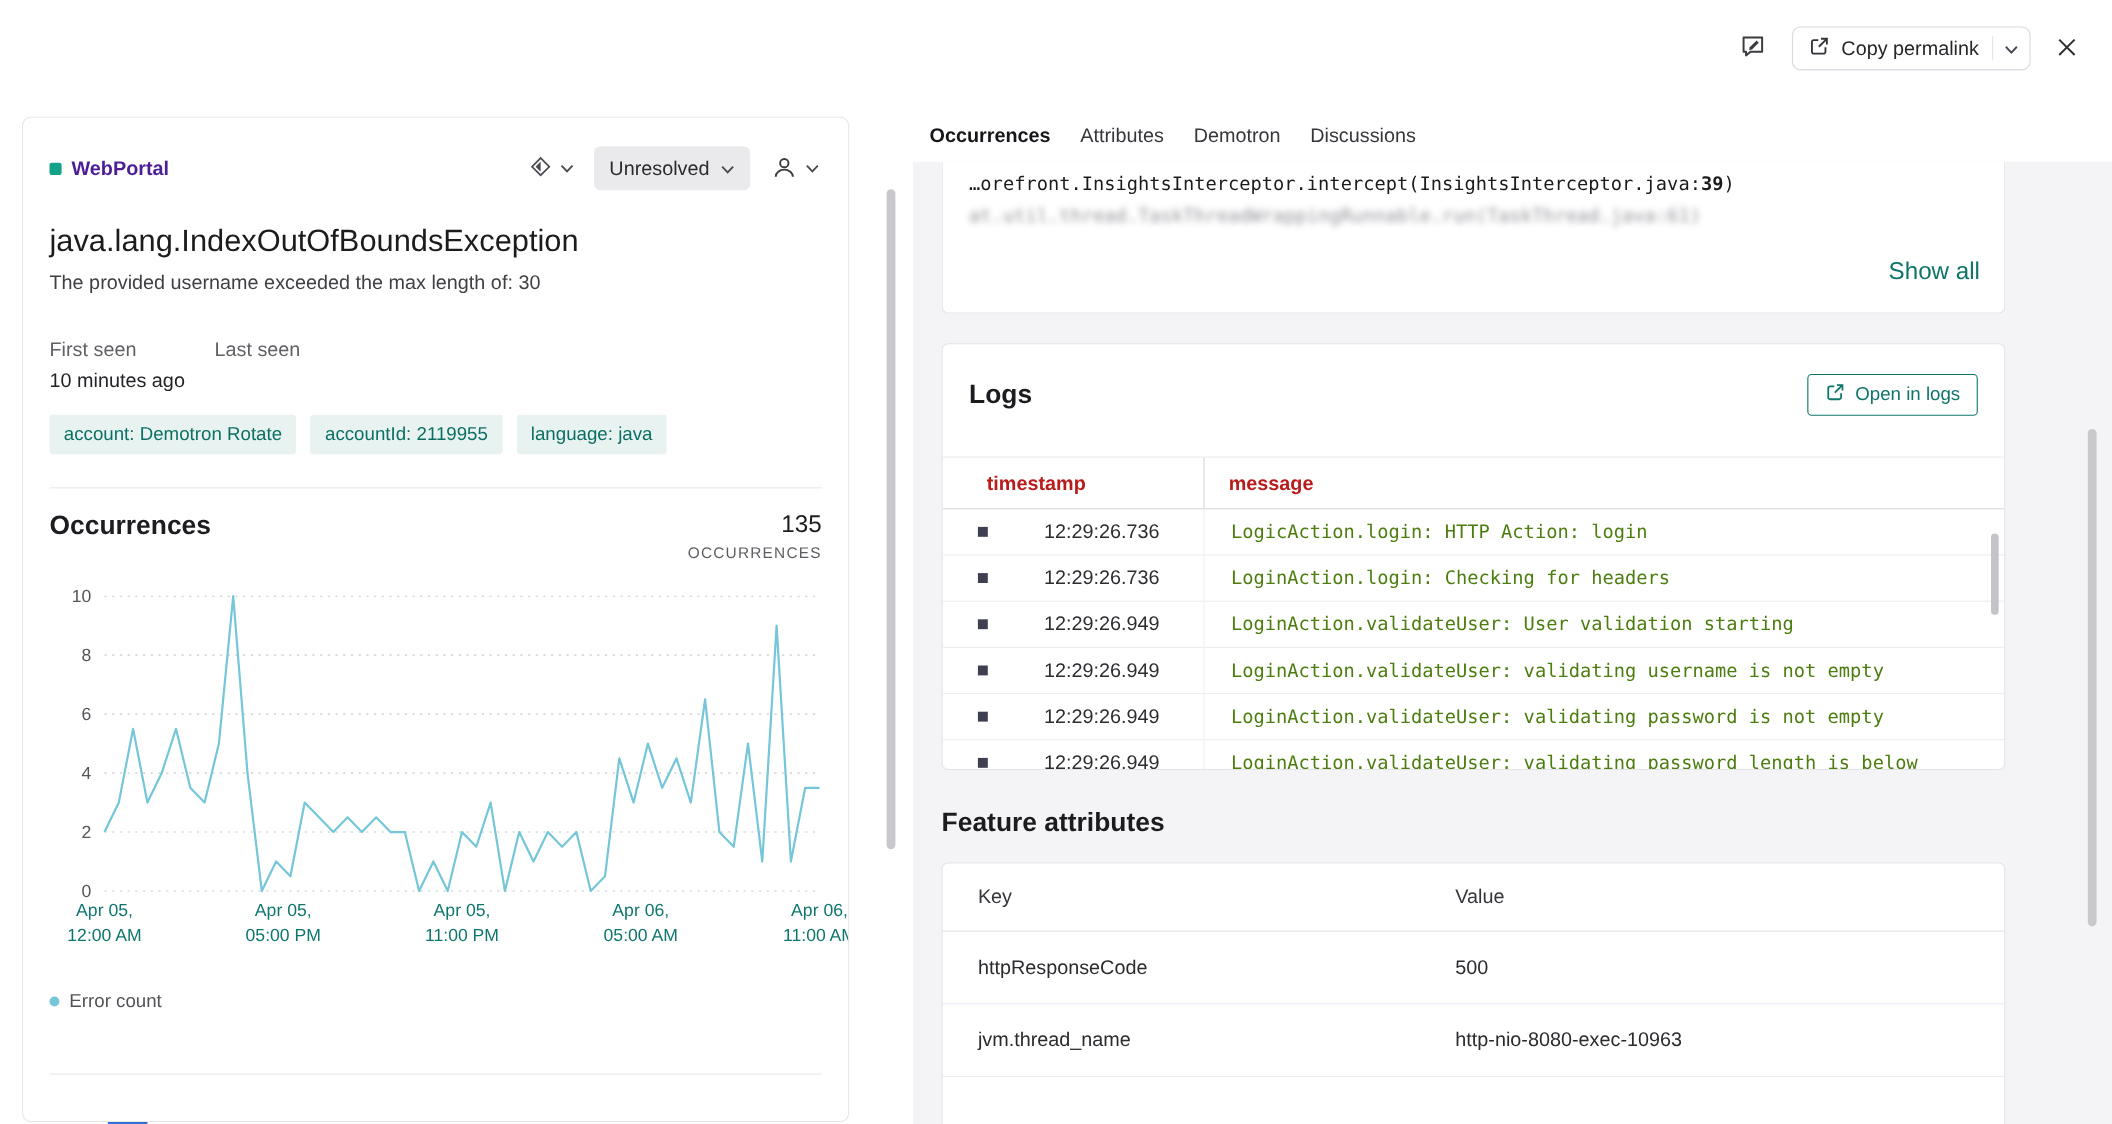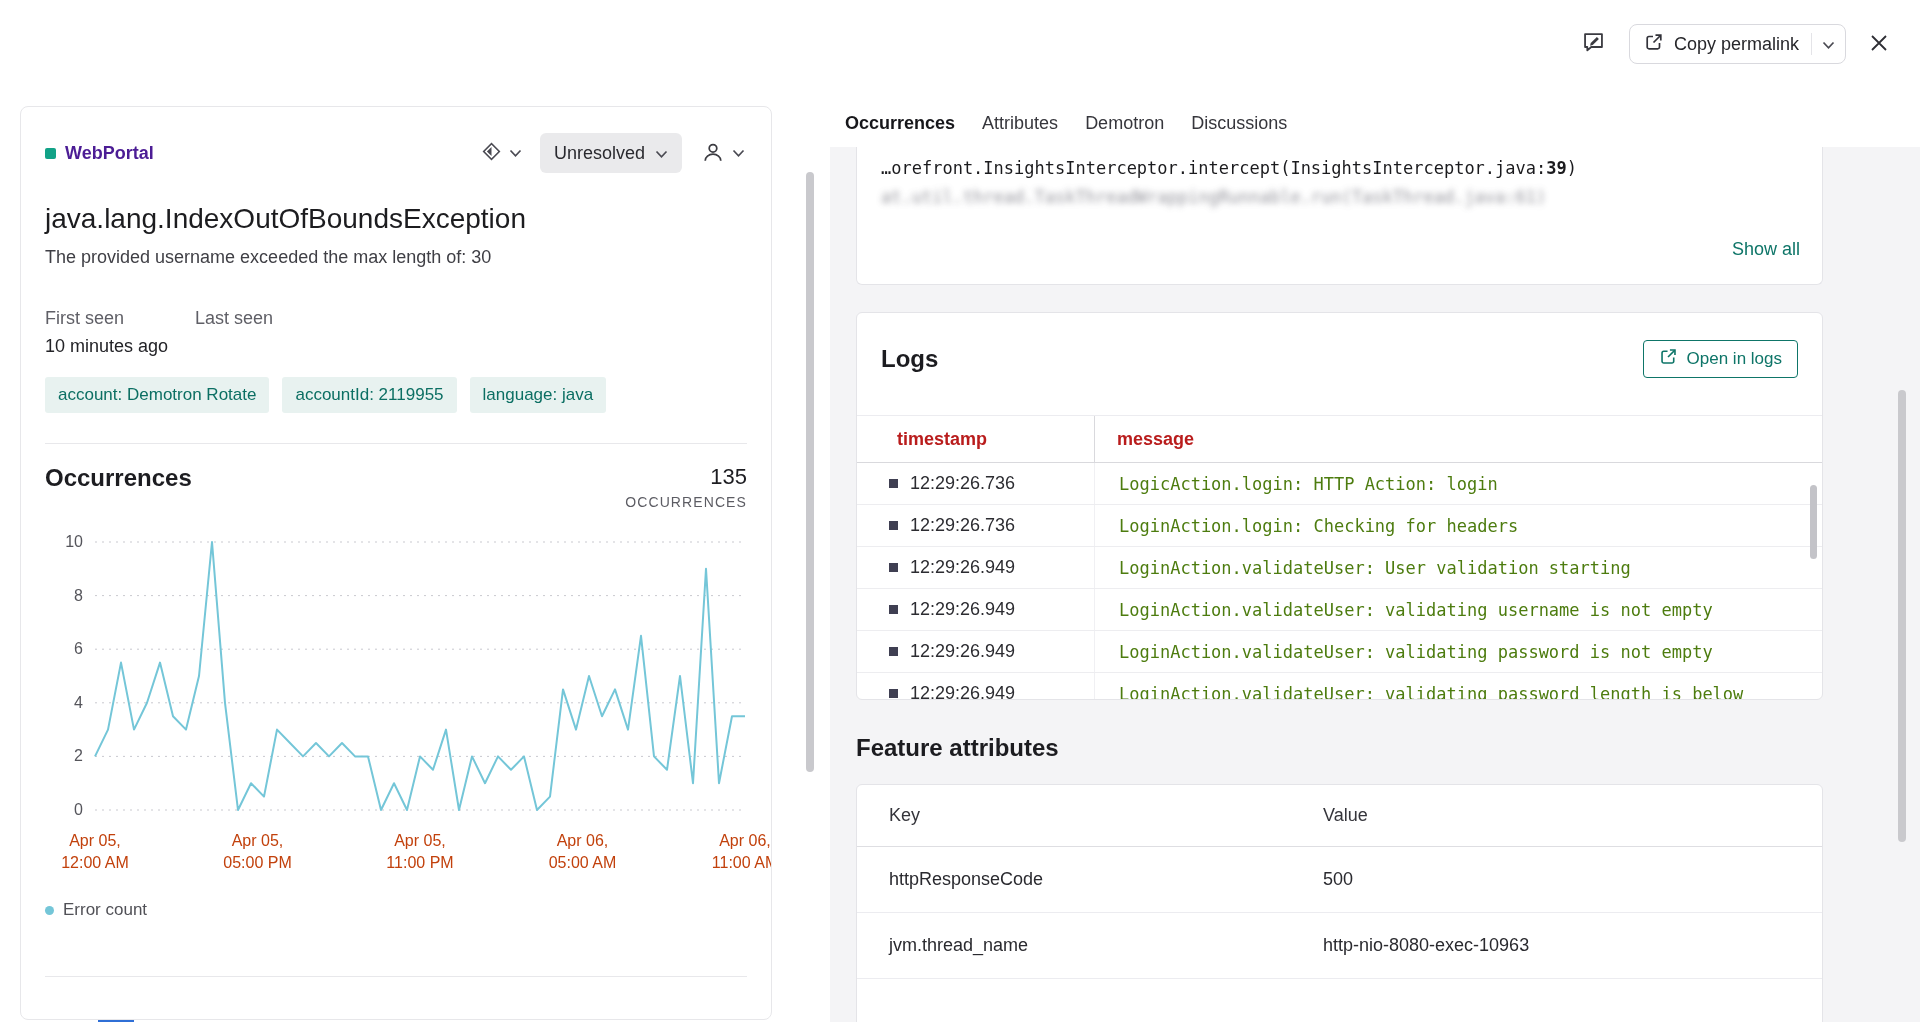--- a/index.html
+++ b/index.html
@@ -52,22 +52,22 @@
   .occ-head h2 { font-size:24px; font-weight:600; color:#1d1d21; margin:0; }
   .occ-count { text-align:right; }
   .count { font-size:22px; font-weight:500; color:#1d1d21; }
   .count-label { font-size:14px; color:#5c5c63; letter-spacing:1.1px; margin-top:4px; }
   .chart-wrap { margin-top:18px; position:relative; width:704px; }
   #occ-chart { display:block; width:704px; height:290px; }
   .gridline { stroke:#c9c9cf; stroke-width:1; stroke-dasharray:2 5; }
   .ticklabel { fill:#55555b; font-size:16px; text-anchor:end; font-family:"Liberation Sans",sans-serif; }
   .chartline { fill:none; stroke:var(--chart-line,#74c6d8); stroke-width:2; stroke-linejoin:round; }
   #x-labels { position:relative; height:52px; }
-  .x-label { position:absolute; top:12px; transform:translateX(-50%); text-align:center;
-             font-size:16px; line-height:1.35; color:#c2410c; white-space:nowrap; }
+  .x-label { position:absolute; top:0; transform:translateX(-50%); text-align:center;
+             font-size:16px; line-height:1.35; color:#0f766e; white-space:nowrap; }
   .legend { margin-top:30px; display:flex; align-items:center; gap:9px; }
   .legend-dot { width:9px; height:9px; border-radius:50%; background:var(--chart-line,#74c6d8); }
   .legend-label { font-size:17px; color:#515157; }
   .divider.bottom { margin-top:56px; }
 
   .left-scrollbar { position:absolute; left:806px; top:172px; width:8px; height:600px;
                     background:#c9c9cd; border-radius:4px; z-index:3; }
 
   
   .right-region { position:absolute; left:830px; top:107px; right:0; bottom:0; background:#fff; }
@@ -78,38 +78,38 @@
           padding-left:26px; overflow:hidden; }
   .card { width:967px; background:#fff; border:1px solid #e4e4e8; border-radius:6px; }
 
   .stack-card { height:138px; border-top:none; border-radius:0 0 6px 6px; position:relative;
                 padding:8px 24px 0; overflow:hidden; }
   .frame { font-family:"DejaVu Sans Mono", monospace; font-size:17px; color:#1b1b1e;
            line-height:1.6; white-space:nowrap; }
   .frame .lineno { font-weight:700; }
   .frame.blurred { filter:blur(3px); color:#70707a; opacity:.75; margin-top:2px; }
   .show-all-row { position:absolute; right:22px; bottom:24px; }
-  .show-all { color:var(--accent,#0e7568); font-size:18px; text-decoration:none; cursor:pointer; }
+  .show-all { color:var(--accent,#0e7568); font-size:22px; text-decoration:none; cursor:pointer; }
 
   .logs-card { margin-top:27px; height:388px; position:relative; overflow:hidden; }
   .logs-head { display:flex; justify-content:space-between; align-items:center; padding:26px 24px 0; height:66px; }
   .logs-head h2 { font-size:24px; font-weight:600; color:#1c1c20; margin:0; }
   .open-logs { display:flex; align-items:center; gap:9px; border:1px solid var(--accent,#0e7568);
                color:var(--accent,#0e7568); background:#fff; border-radius:4px; height:38px;
                padding:0 15px; font-size:17px; font-weight:500; }
   .log-table { margin-top:36px; }
   .log-header { display:grid; grid-template-columns:238px 1fr; height:48px; align-items:stretch;
                 border-top:1px solid #ececf0; border-bottom:1px solid #d9d9dd;
                 font-size:18px; font-weight:700; color:#b91c1c; }
   .ts-h { padding-left:40px; border-right:1px solid #d9d9dd; display:flex; align-items:center; }
   .msg-h { padding-left:22px; display:flex; align-items:center; }
   .log-row { display:grid; grid-template-columns:238px 1fr; height:42px; border-bottom:1px solid #ededf0; }
   .ts-cell { display:flex; align-items:center; gap:12px; padding-left:32px; border-right:1px solid #f0f0f3; }
   .bullet { width:9px; height:9px; background:#3f3f52; flex:none; }
-  .ts { font-size:18px; color:#2c2c31; }
+  .ts { font-size:18px; color:#2c2c31;margin-left:39px; }
   .msg-cell { display:flex; align-items:center; padding-left:24px; font-family:"DejaVu Sans Mono",monospace;
               font-size:17px; color:#4d7c0f; white-space:nowrap; overflow:hidden; }
   .logs-scrollbar { position:absolute; right:5px; top:172px; width:7px; height:74px;
                     background:#c3c3c8; border-radius:4px; }
 
   .fa-heading { font-size:24px; font-weight:600; color:#1c1c20; margin:34px 0 22px; }
   .fa-card { height:420px; }
   .fa-header { display:grid; grid-template-columns:466px 1fr; height:62px; align-items:center;
                border-bottom:1px solid #dedee2; font-size:18px; color:#35353b; }
   .fa-key-h { padding-left:32px; }

